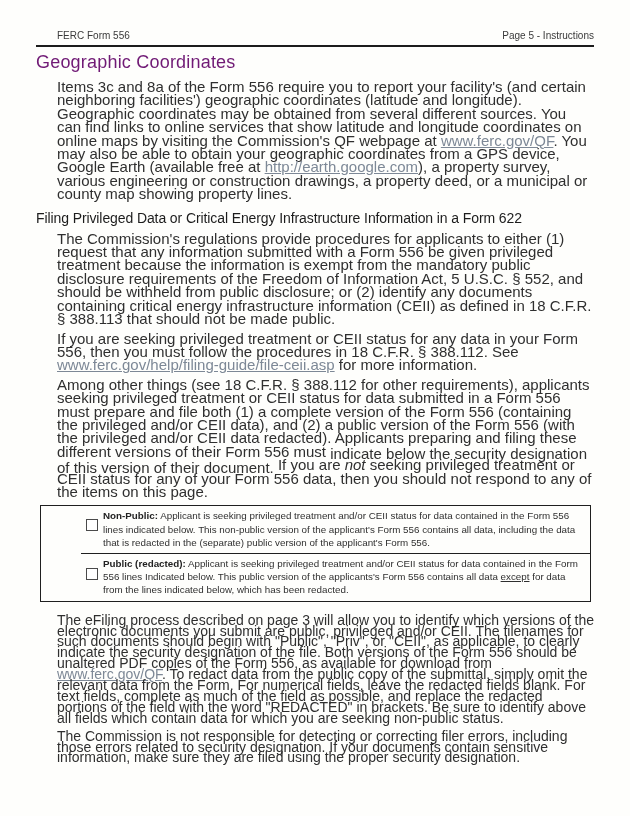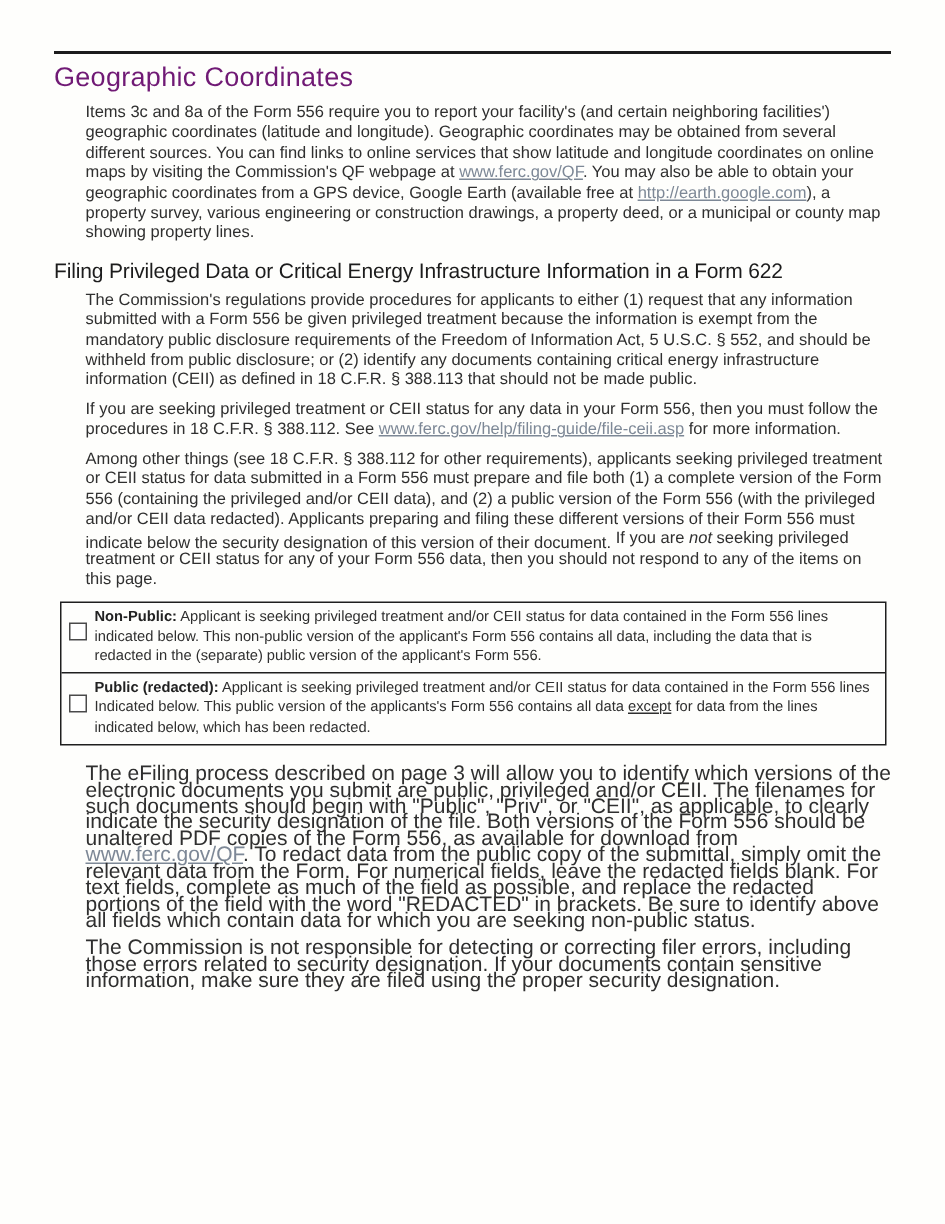--- a/index.html
+++ b/index.html
@@ -16,51 +16,55 @@
   .doc-header { display: flex; justify-content: space-between; align-items: baseline;
     font-size: 10px; color: #3a3a3a; }
   .doc-header .left { margin-left: 21px; }
   .header-rule { border: none; border-top: 2.4px solid #1c1c1c; margin: 4px 0 0 0; }
 
   h1.sec-title { font-size: 18px; font-weight: 400; color: #701a75;
     margin: 5px 0 0 0; white-space: nowrap; letter-spacing: 0.2px; }
   h2.sec-title { font-size: 14px; font-weight: 400; color: #1c1c1c;
     margin: 9px 0 0 0; white-space: nowrap; letter-spacing: -0.1px; }
 
-  .para { margin: 6px 0 0 21px; width: 537px; font-size: 11px; line-height: 13.4px; }
+  .para { margin: 6px 0 0 21px; width: 537px; font-size: 15px; line-height: 13.4px; }
   .para.first { margin-top: 7px; }
   .small-para { margin: 13px 0 0 21px; width: 537px; font-size: 14px; line-height: 10.9px; }
   .small-para.last { margin-top: 7px; }
 
   .doc-link { color: #7d8896; text-decoration: underline; cursor: pointer; }
   .shift-down { position: relative; top: 2.5px; }
   .em { font-style: italic; }
   .ul { text-decoration: underline; }
   b, .bold { font-weight: 700; color: #222; }
 
-  .designation-box { margin: 7px 0 0 4px; width: 551px; border: 1.5px solid #1f1f1f; background: #fefefc; }
+  .designation-box { margin: 7px 0 0 4px; width: 551px; border: 1.5px solid #1f1f1f; background: #fefefc; padding-left: 40px; }
   .designation-row { position: relative; border-bottom: 1.5px solid #1f1f1f;
     padding: 3px 9px 4px 22px; font-size: 9.8px; line-height: 13.2px; }
   .designation-row.no-check { padding-left: 7px; }
   .designation-row:last-child { border-bottom: none; }
   .row-nonpublic { min-height: 38px; }
   .row-public { min-height: 40px; }
   .row-privileged { min-height: 92px; }
   .row-ceii { min-height: 97px; }
   .checkbox { position: absolute; left: 5px; width: 12px; height: 12px;
     border: 1px solid #4a4a4a; background: #ffffff; }
   .row-nonpublic .checkbox { top: 13px; }
   .row-public .checkbox { top: 14px; }
 </style>
 </head>
 <body>
 
 <div class="page">
   <div class="content">
 
+    <div class="doc-header">
+      <span class="left">FERC Form 556</span>
+      <span class="right">Page 5 - Instructions</span>
+    </div>
     <hr class="header-rule">
 
     <h1 class="sec-title">Geographic Coordinates</h1>
 
     <p class="para first"><span>Items 3c and 8a of the Form 556 require you to report your facility's (and certain neighboring facilities') geographic coordinates (latitude and longitude).  Geographic coordinates may be obtained from several different sources.  You can find links to online services that show latitude and longitude coordinates on online maps by visiting the Commission's QF webpage at </span><a class="doc-link">www.ferc.gov/QF</a><span>.  You may also be able to obtain your geographic coordinates from a GPS device, Google Earth (available free at </span><a class="doc-link">http://earth.google.com</a><span>), a property survey, various engineering or construction drawings, a property deed, or a municipal or county map showing property lines.</span></p>
 
     <h2 class="sec-title">Filing Privileged Data or Critical Energy Infrastructure Information in a Form 622</h2>
 
     <p class="para">The Commission's regulations provide procedures for applicants to either (1) request that any information submitted with a Form 556 be given privileged treatment because the information is exempt from the mandatory public disclosure requirements of the Freedom of Information Act, 5 U.S.C. § 552, and should be withheld from public disclosure; or (2) identify any documents containing critical energy infrastructure information (CEII) as defined in 18 C.F.R. § 388.113 that should not be made public.</p>
 

